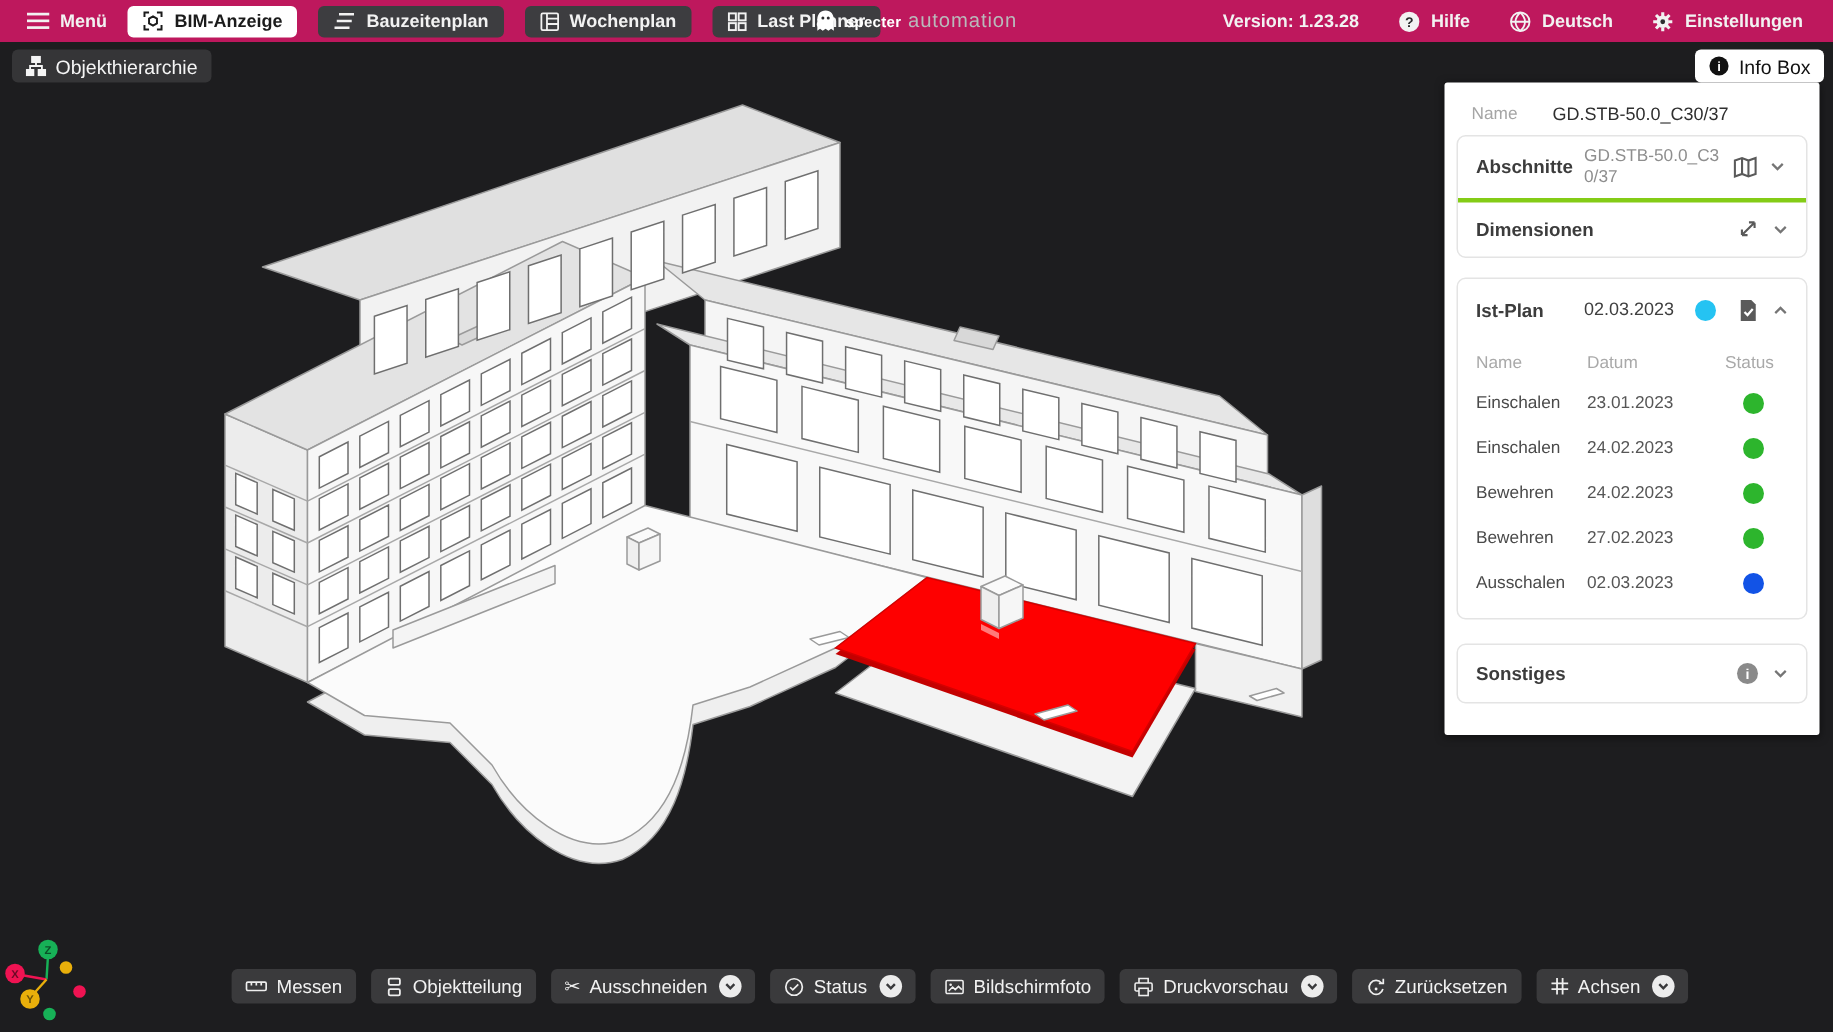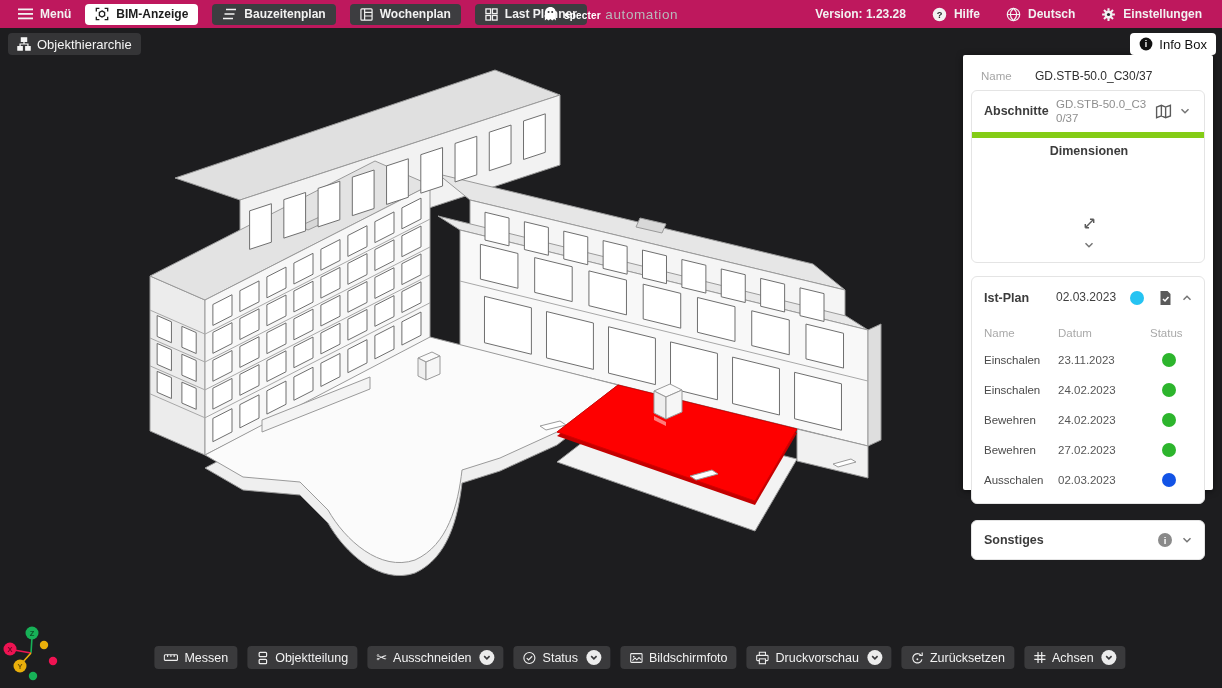--- a/index.html
+++ b/index.html
@@ -24,21 +24,21 @@
     font-size:13px;font-weight:400;display:flex;align-items:center;gap:6px;padding:0 9px;z-index:25;cursor:pointer;}
   
   .panel{position:absolute;top:55px;right:9px;width:250px;height:435px;background:#ffffff;border-radius:2px;
     box-shadow:0 1px 6px rgba(0,0,0,.5);z-index:24;padding:9px 8px;box-sizing:border-box;color:#333;}
   .name-row{display:flex;align-items:center;height:24px;padding:0 0 2px 10px;}
   .name-lbl{width:54px;color:#a5a5a5;font-size:11.5px;}
   .name-val{color:#2f2f2f;font-size:12px;}
   .card{border:1px solid #e4e4e4;border-radius:6px;background:#fff;}
   .card + .card{margin-top:13px;}
   .crow{display:flex;align-items:center;padding:6px 10px 6px 12px;min-height:24px;}
-  .crow + .crow{border-top:6px solid #84cc16;flex-direction:column;}
+  .crow + .crow{border-top:3px solid #84cc16;}
   .crow .lbl{flex:0 0 72px;font-size:12.5px;font-weight:700;color:#3c3c3c;}
   .crow .val{flex:1;font-size:11.5px;color:#8e8e8e;line-height:1.25;word-break:break-all;padding-right:4px;}
   .crow .ic{flex:0 0 22px;display:flex;justify-content:center;}
   .crow .chev{flex:0 0 18px;display:flex;justify-content:flex-end;cursor:pointer;}
   .dot{width:14px;height:14px;border-radius:50%;display:inline-block;}
   .tbl{padding:2px 10px 8px 12px;}
   .tbl-head,.tbl-row{display:grid;grid-template-columns:74px 92px 1fr;align-items:center;}
   .tbl-head{color:#a9a9a9;font-size:11.5px;height:24px;}
   .tbl-row{height:30px;font-size:11.5px;color:#4a4a4a;}
   .tbl-row .d{color:#565656;}
@@ -386,21 +386,21 @@
         </span>
       </div>
       <div class="tbl">
         <div class="tbl-head">
           <span>Name</span>
           <span>Datum</span>
           <span>Status</span>
         </div>
         <div class="tbl-row">
           <span>Einschalen</span>
-          <span class="d">23.11.2023</span>
+          <span class="d">23.01.2023</span>
           <span class="st">
               <span class="dot" style="background: rgb(45, 181, 45);"></span>
             </span>
         </div>
         <div class="tbl-row">
           <span>Einschalen</span>
           <span class="d">24.02.2023</span>
           <span class="st">
               <span class="dot" style="background: rgb(45, 181, 45);"></span>
             </span>

